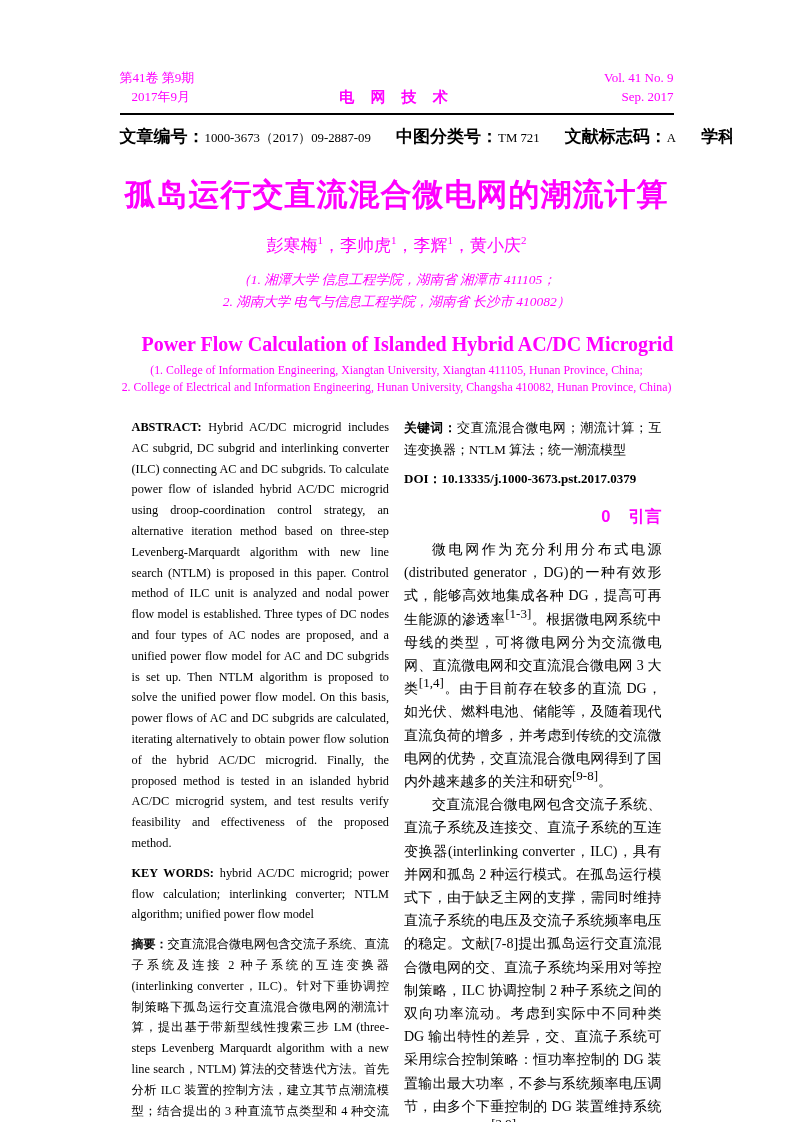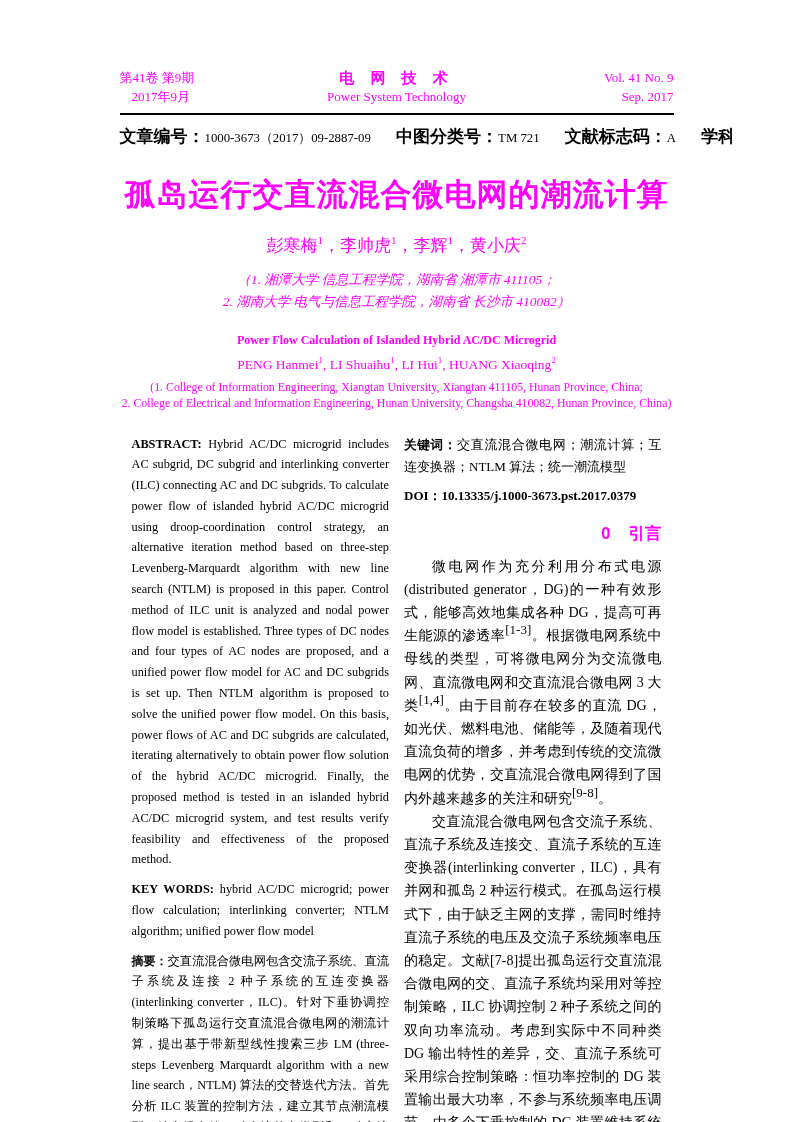--- a/index.html
+++ b/index.html
@@ -27,21 +27,21 @@
   .meta-line .item{margin-right:22px;}
   .meta-line .lbl{font-weight:bold;font-family:"Liberation Sans","DejaVu Sans",sans-serif;font-size:17px;}
   
   .title-cn{margin-top:26px;text-align:center;color:#ff00ff;
     font-family:"Liberation Sans","DejaVu Sans",sans-serif;
     font-weight:bold;font-size:31px;letter-spacing:1px;}
   .authors-cn{margin-top:18px;text-align:center;color:#ff00ff;font-size:17px;}
   .authors-cn sup{font-size:11px;}
   .affil-cn{margin-top:12px;text-align:center;color:#ff00ff;font-style:italic;
     font-size:13.5px;line-height:22px;}
-  .title-en{margin-top:20px;text-align:center;color:#ff00ff;font-weight:bold;font-size:12px;}
+  .title-en{margin-top:20px;text-align:right;color:#ff00ff;font-weight:bold;font-size:20px;}
   .authors-en{margin-top:7px;text-align:center;color:#ff00ff;font-size:13.5px;}
   .authors-en sup{font-size:9px;}
   .affil-en{margin-top:6px;text-align:center;color:#ff00ff;font-size:11.8px;line-height:16.5px;}
   
   .columns{display:flex;gap:15px;margin:22px 12px 0 12px;}
   .col{width:325px;box-sizing:border-box;}
   .col-left p{margin:0 0 9px 0;font-size:12.3px;line-height:20.8px;text-align:justify;}
   .col-left .lbl{font-weight:bold;}
   .col-left .lbl-cn{font-weight:bold;font-family:"Liberation Sans","DejaVu Sans",sans-serif;font-size:12px;}
   .footnote{margin-top:12px;}
@@ -63,21 +63,20 @@
 
 <div class="page">
 
   <div class="journal-header">
     <div class="jh-left">
       <div class="l1">第41卷 第9期</div>
       <div class="l2">2017年9月</div>
     </div>
     <div class="jh-center">
       <div class="l1">电 网 技 术</div>
-      <div class="l2">Power System Technology</div>
     </div>
     <div class="jh-right">
       <div class="l1">Vol. 41 No. 9</div>
       <div class="l2">Sep. 2017</div>
     </div>
   </div>
   <hr class="header-rule">
 
   <div class="meta-line">
     <span class="item"><span class="lbl">文章编号：</span><span>1000-3673（2017）09-2887-09</span></span>
@@ -86,21 +85,20 @@
     <span class="item"><span class="lbl">学科代码：</span><span>470·40</span></span>
   </div>
 
   <div class="title-cn">孤岛运行交直流混合微电网的潮流计算</div>
   <div class="authors-cn"><span>彭寒梅</span><sup>1</sup><span>，李帅虎</span><sup>1</sup><span>，李辉</span><sup>1</sup><span>，黄小庆</span><sup>2</sup></div>
   <div class="affil-cn">
     <div>（1. 湘潭大学 信息工程学院，湖南省 湘潭市 411105；</div>
     <div>2. 湖南大学 电气与信息工程学院，湖南省 长沙市 410082）</div>
   </div>
   <div class="title-en">Power Flow Calculation of Islanded Hybrid AC/DC Microgrid</div>
-  <div class="authors-en"><span>PENG Hanmei</span><sup>1</sup><span>, LI Shuaihu</span><sup>1</sup><span>, LI Hui</span><sup>1</sup><span>, HUANG Xiaoqing</span><sup>2</sup></div>
   <div class="affil-en">
     <div>(1. College of Information Engineering, Xiangtan University, Xiangtan 411105, Hunan Province, China;</div>
     <div>2. College of Electrical and Information Engineering, Hunan University, Changsha 410082, Hunan Province, China)</div>
   </div>
 
   <div class="columns">
 
     <div class="col col-left">
       <p><span class="lbl">ABSTRACT: </span><span>Hybrid AC/DC microgrid includes AC subgrid, DC subgrid and interlinking converter (ILC) connecting AC and DC subgrids. To calculate power flow of islanded hybrid AC/DC microgrid using droop-coordination control strategy, an alternative iteration method based on three-step Levenberg-Marquardt algorithm with new line search (NTLM) is proposed in this paper. Control method of ILC unit is analyzed and nodal power flow model is established. Three types of DC nodes and four types of AC nodes are proposed, and a unified power flow model for AC and DC subgrids is set up. Then NTLM algorithm is proposed to solve the unified power flow model. On this basis, power flows of AC and DC subgrids are calculated, iterating alternatively to obtain power flow solution of the hybrid AC/DC microgrid. Finally, the proposed method is tested in an islanded hybrid AC/DC microgrid system, and test results verify feasibility and effectiveness of the proposed method.</span></p>
       <p><span class="lbl">KEY WORDS: </span><span>hybrid AC/DC microgrid; power flow calculation; interlinking converter; NTLM algorithm; unified power flow model</span></p>

